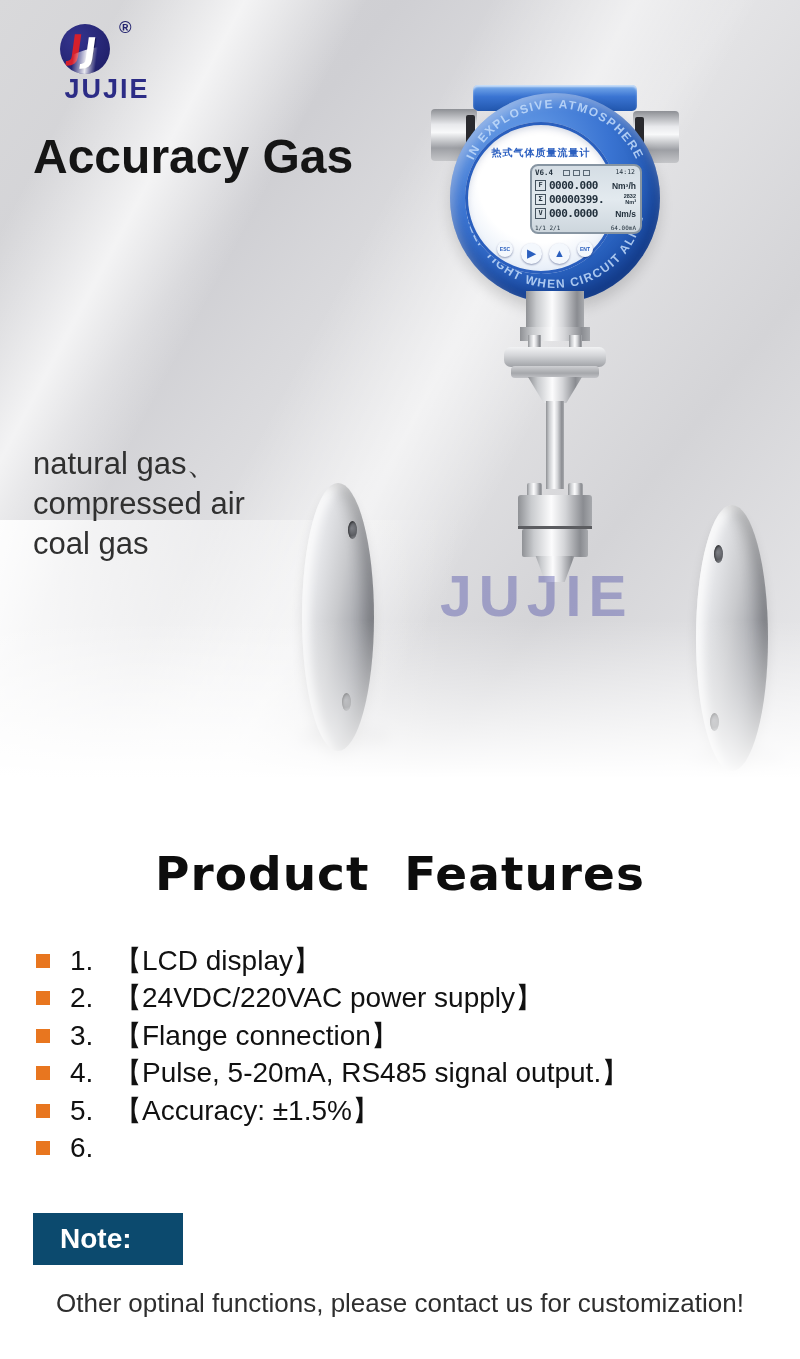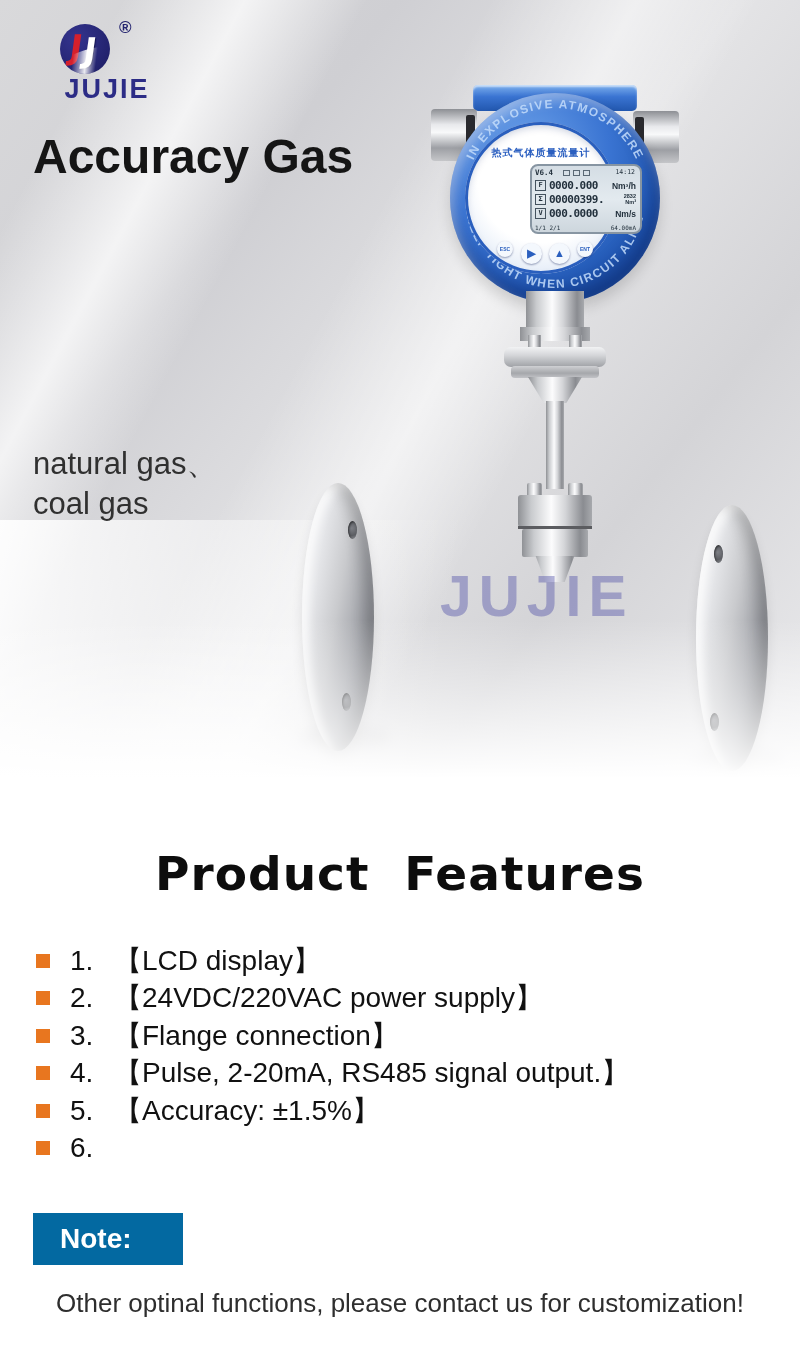--- a/index.html
+++ b/index.html
@@ -123,21 +123,21 @@
 
   
   .features-title{position:absolute;left:0;top:846px;width:800px;text-align:center;font-size:47px;font-weight:bold;
       color:#0d0d0d;white-space:pre;font-family:"DejaVu Sans",sans-serif;letter-spacing:1px;}
   .features{position:absolute;left:36px;top:942px;width:740px;list-style:none;margin:0;padding:0;}
   .features li{height:37.5px;display:flex;align-items:center;}
   .f-bullet{width:14px;height:14px;background:#e8761f;margin-right:20px;flex:0 0 auto;}
   .f-num{width:44px;font-size:28px;color:#111;}
   .f-text{font-size:28px;color:#111;letter-spacing:0px;}
 
-  .note-box{position:absolute;left:33px;top:1213px;width:150px;height:52px;background:#0369a1;}
+  .note-box{position:absolute;left:33px;top:1213px;width:150px;height:52px;background:#0c4a6e;}
   .note-label{display:block;padding-left:27px;line-height:52px;font-size:28px;font-weight:bold;color:#ffffff;}
   .note-text{position:absolute;left:0;top:1288px;width:800px;text-align:center;font-size:26px;color:#2e2e2e;}
 </style>
 </head>
 <body>
 
 <div class="page">
 
   <div class="photo">
 
@@ -150,20 +150,21 @@
       <span class="logo-reg">®</span>
       <div class="logo-name">JUJIE</div>
     </div>
 
     <div class="title">
       <div>Accuracy Gas</div>
     </div>
 
     <div class="medium-list">
       <div>natural gas、</div>
+      <div>compressed air</div>
       <div>coal gas</div>
     </div>
 
     <div class="device">
 
       <div class="head">
         <div class="head-cap"></div>
         <div class="conduit left">
             <span class="ring"></span>
           </div>
@@ -271,21 +272,21 @@
       <span class="f-text">【24VDC/220VAC power supply】</span>
     </li>
     <li>
       <span class="f-bullet"></span>
       <span class="f-num">3.</span>
       <span class="f-text">【Flange connection】</span>
     </li>
     <li>
       <span class="f-bullet"></span>
       <span class="f-num">4.</span>
-      <span class="f-text">【Pulse, 2-20mA, RS485 signal output.】</span>
+      <span class="f-text">【Pulse, 5-20mA, RS485 signal output.】</span>
     </li>
     <li>
       <span class="f-bullet"></span>
       <span class="f-num">5.</span>
       <span class="f-text">【Accuracy: ±1.5%】</span>
     </li>
     <li>
       <span class="f-bullet"></span>
       <span class="f-num">6.</span>
     </li>

